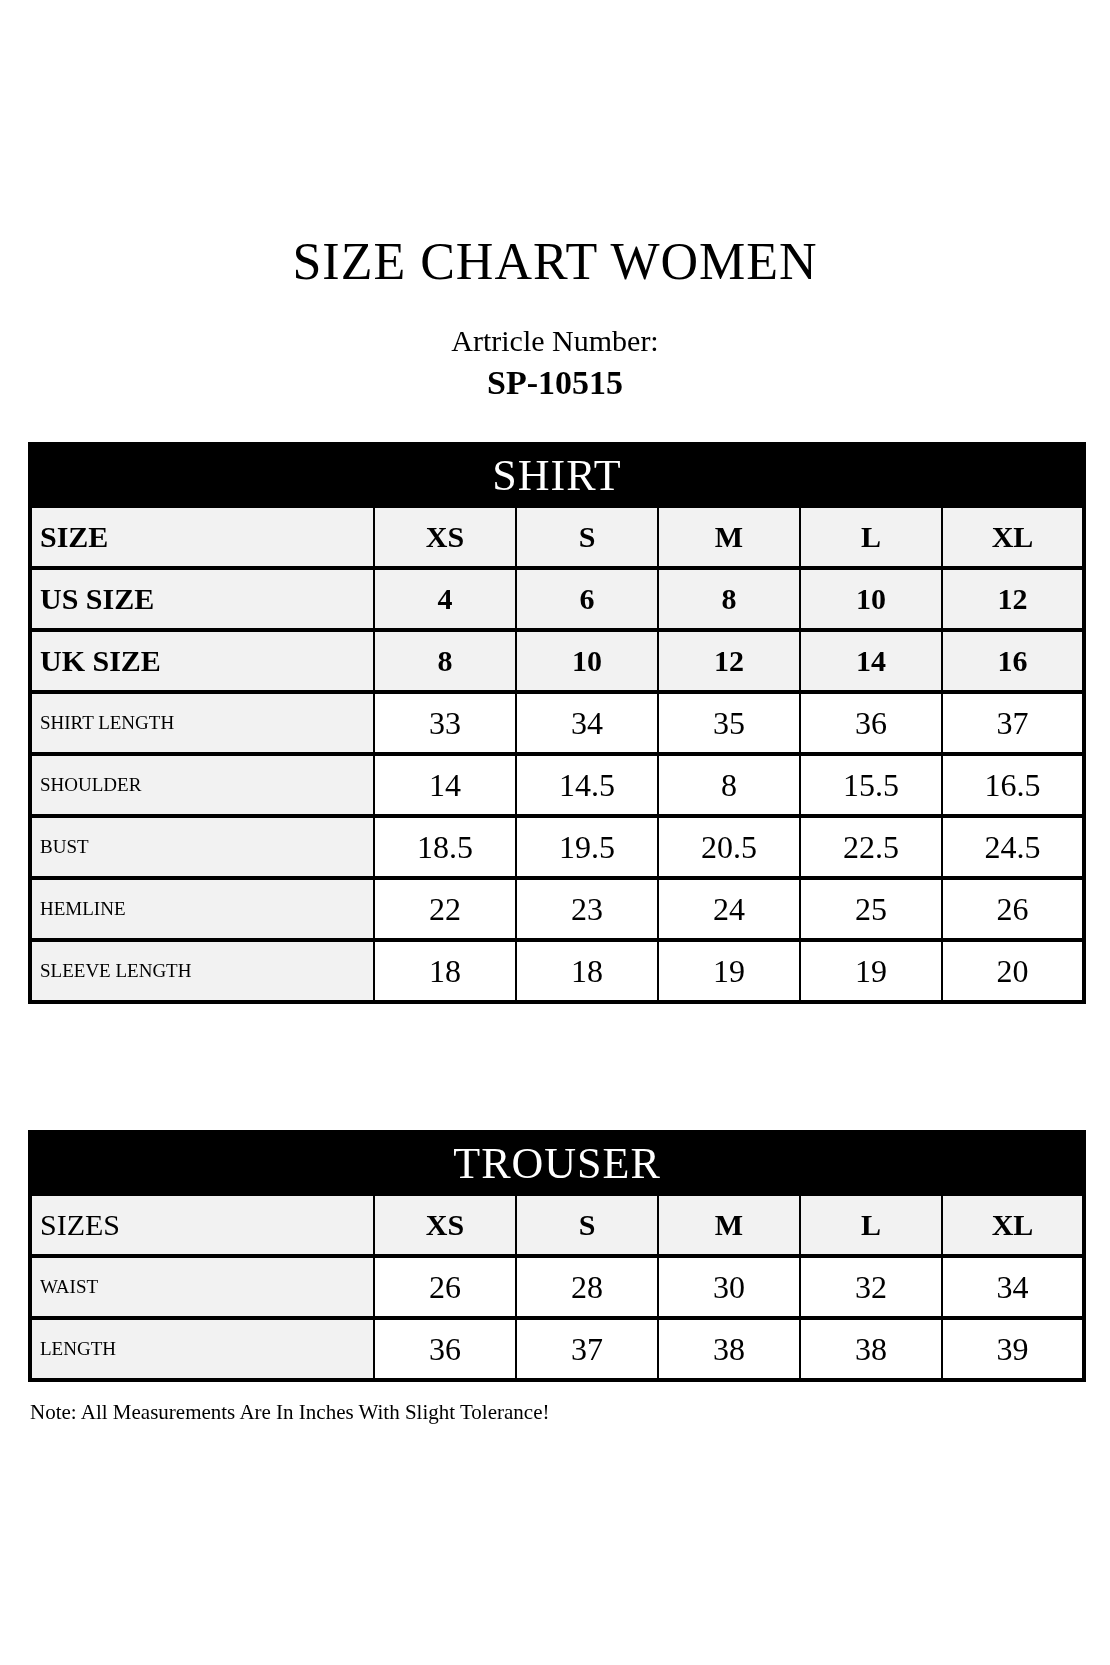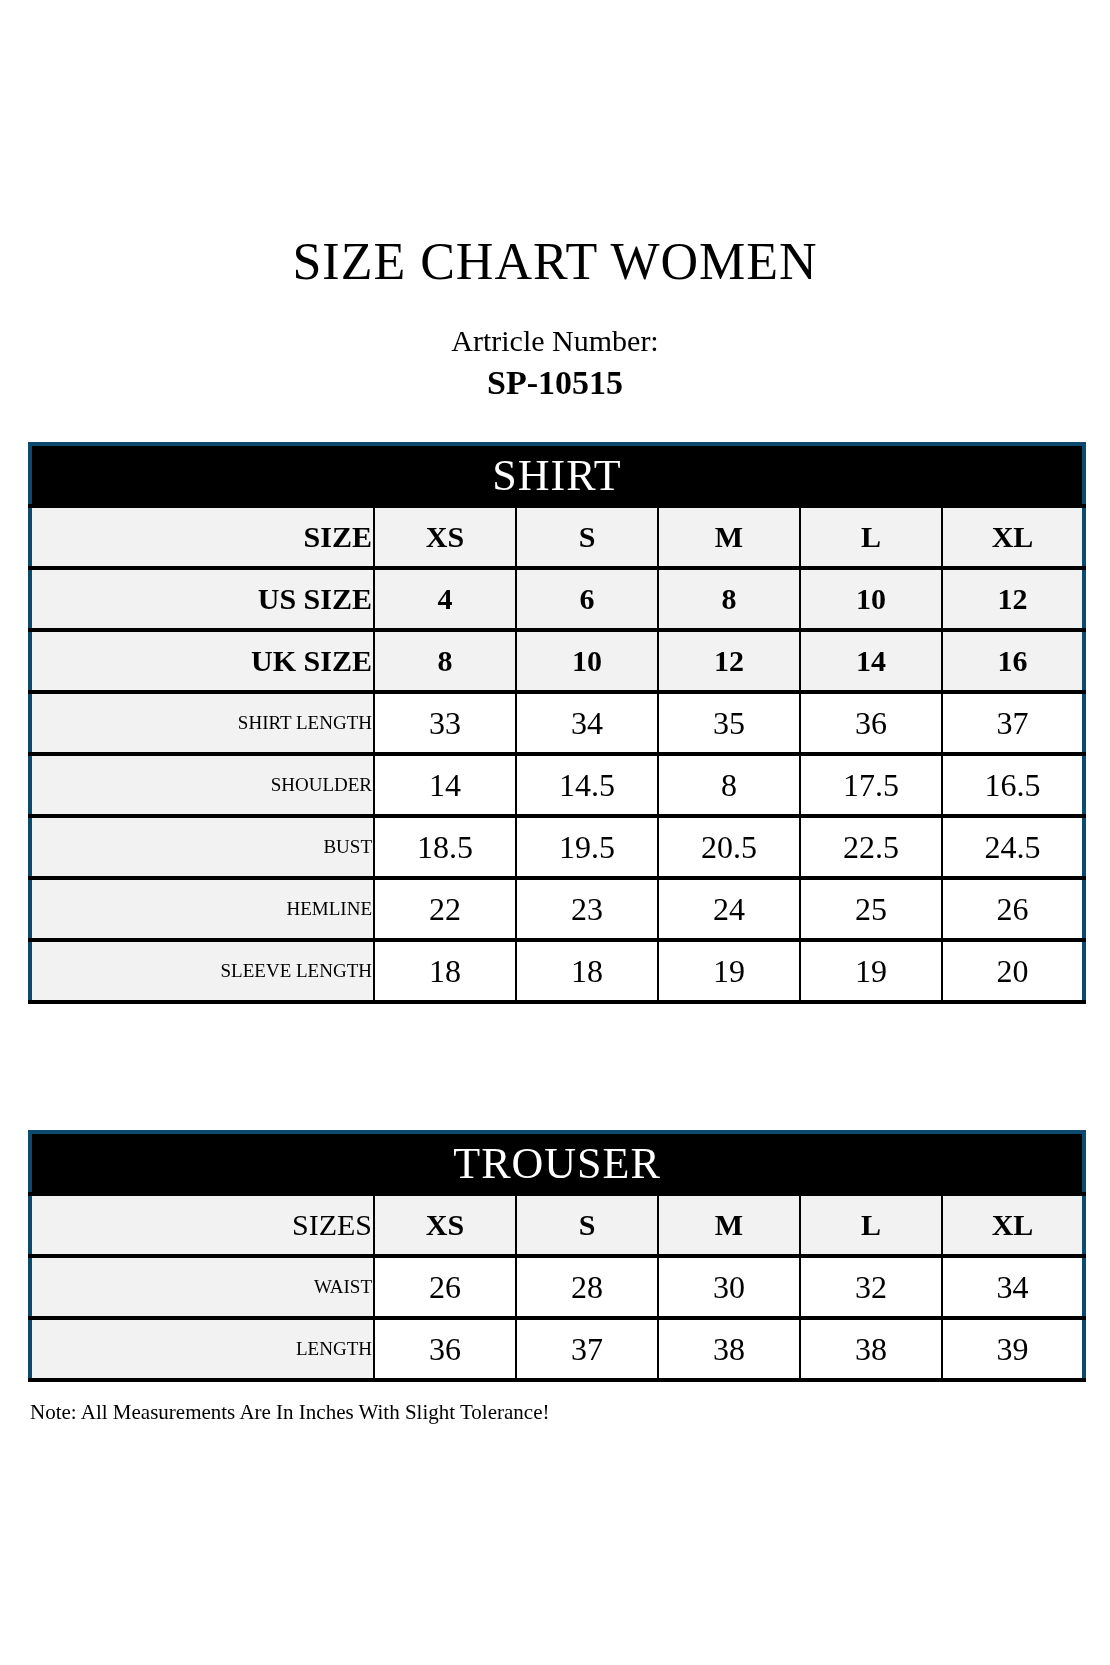--- a/index.html
+++ b/index.html
@@ -20,35 +20,35 @@
     position:absolute; top:324px; left:0; width:100%;
     text-align:center; font-size:30px;
   }
   .article-number {
     position:absolute; top:364px; left:0; width:100%;
     text-align:center; font-size:34px; font-weight:bold;
   }
   .sz-table {
     position:absolute; left:28px; width:1054px;
     border-collapse:collapse; table-layout:fixed;
-    border:4px solid #0c4a6e;
+    border:4px solid #000000;
   }
   .shirt-pos   { top:442px; }
   .trouser-pos { top:1130px; }
   .band {
     background:#000000; color:#ffffff;
     font-size:44px; font-weight:normal; letter-spacing:1px;
     height:56px; text-align:center; vertical-align:middle;
   }
   .sz-table td {
     border-left:2px solid #000; border-right:2px solid #000;
     border-top:4px solid #000; border-bottom:4px solid #000;
     height:56px; vertical-align:middle; overflow:hidden; white-space:nowrap;
   }
-  .lbl      { text-align:right; padding-left:8px; }
+  .lbl      { text-align:left; padding-left:8px; }
   .shade    { background:#f2f2f2; }
   .lbl-bold  { font-weight:bold; font-size:30px; }
   .lbl-plain { font-size:30px; }
   .lbl-meas  { font-size:19px; }
   .val-bold  { font-weight:bold; font-size:30px; text-align:center; }
   .val-meas  { font-size:32px; text-align:center; }
   .note {
     position:absolute; left:30px; top:1400px;
     font-size:21px; text-align:left;
   }
@@ -108,21 +108,21 @@
           <td class="val-meas">34</td>
           <td class="val-meas">35</td>
           <td class="val-meas">36</td>
           <td class="val-meas">37</td>
         </tr>
         <tr>
           <td class="lbl shade lbl-meas">SHOULDER</td>
           <td class="val-meas">14</td>
           <td class="val-meas">14.5</td>
           <td class="val-meas">8</td>
-          <td class="val-meas">17.5</td>
+          <td class="val-meas">15.5</td>
           <td class="val-meas">16.5</td>
         </tr>
         <tr>
           <td class="lbl shade lbl-meas">BUST</td>
           <td class="val-meas">18.5</td>
           <td class="val-meas">19.5</td>
           <td class="val-meas">20.5</td>
           <td class="val-meas">22.5</td>
           <td class="val-meas">24.5</td>
         </tr>

